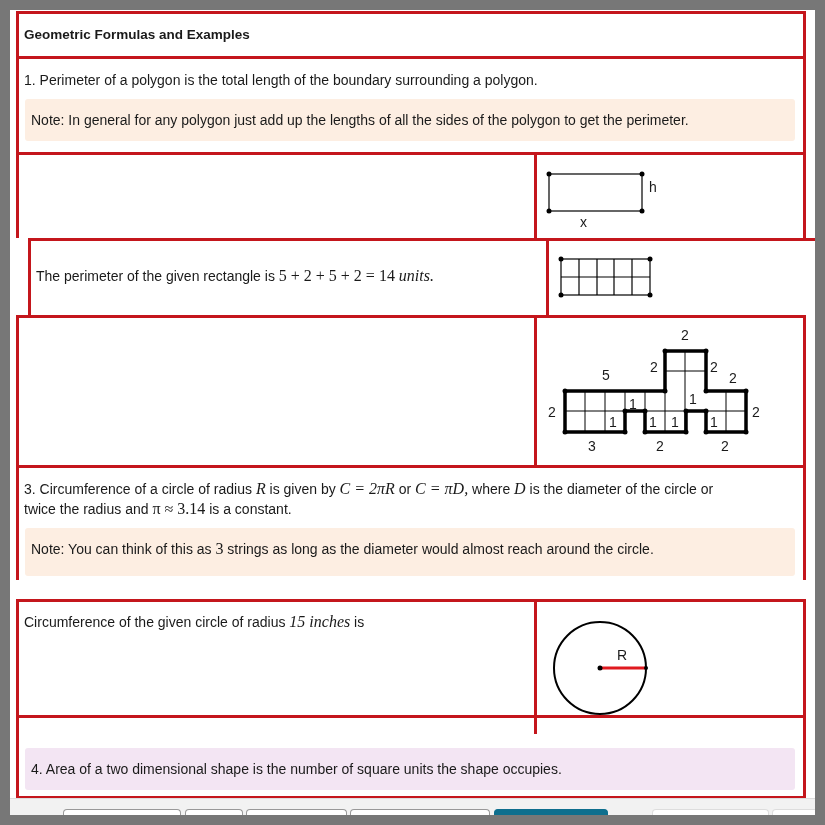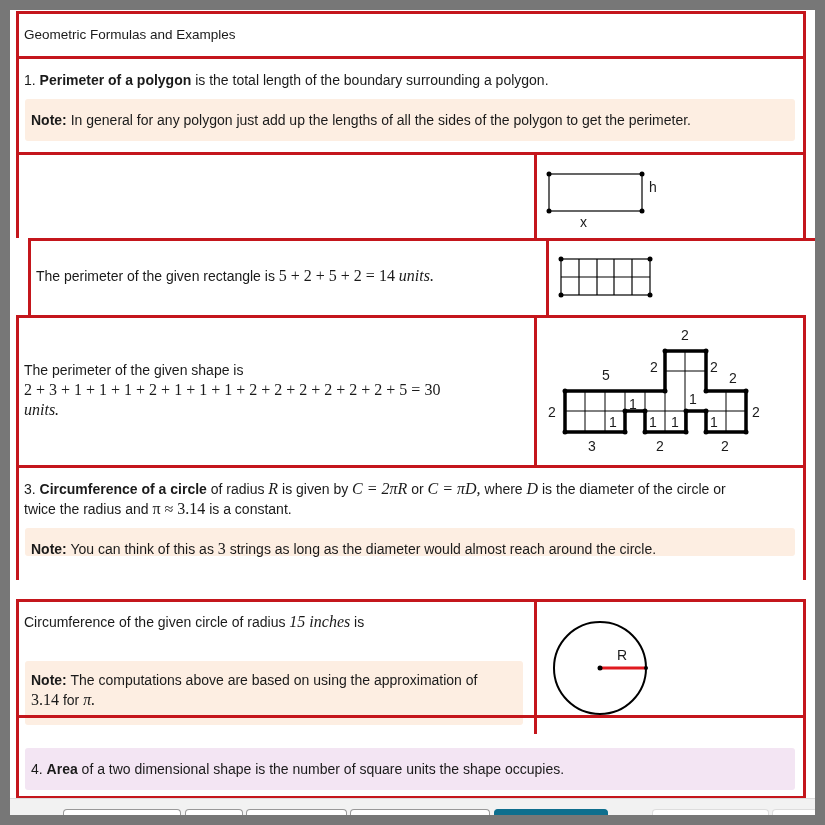--- a/index.html
+++ b/index.html
@@ -8,24 +8,24 @@
   .page { position:absolute; left:10px; top:10px; width:805px; height:805px; background:#ffffff; overflow:hidden; }
   .tbl { position:absolute; left:6px; top:1px; width:790px; }
   .row { position:absolute; left:0; width:784px; border:3px solid #c4161c; border-bottom:none; box-sizing:content-box; }
   .cell { position:absolute; top:0; bottom:0; }
   .cell.l { left:0; width:512px; }
   .cell.r { left:515px; right:0; border-left:3px solid #c4161c; }
   .cell.full { left:0; right:0; }
   .txt { position:absolute; left:5px; right:8px; line-height:20px; }
   .math { font-family:"Liberation Serif", serif; font-size:16px; }
   .mi { font-family:"Liberation Serif", serif; font-style:italic; font-size:16px; }
-  b { font-weight:bold; }
+  b { font-weight:normal; }
   .note { position:absolute; left:6px; right:8px; background:#fdeee2; border-radius:3px; padding:0 6px; line-height:20px; }
   .purple { background:#f3e5f3; }
-  .title { font-weight:normal; font-size:13.5px; }
+  .title { font-weight:bold; font-size:13.5px; }
   .toolbar { position:absolute; left:0; top:788px; width:805px; height:17px; background:#f2f2f2; border-top:1px solid #dddddd; }
   .tb-btn { position:absolute; top:10px; height:14px; border:1px solid #999; border-bottom:none; border-radius:4px 4px 0 0; background:#fff; }
   .tb-btn.primary { background:#0e6f8e; border-color:#0e6f8e; }
   .tb-btn.light { border-color:#ddd; }
   svg { position:absolute; overflow:visible; }
   svg text { font-family:"Liberation Sans", sans-serif; font-size:14px; fill:#1a1a1a; }
 </style>
 </head>
 <body>
 
@@ -81,27 +81,20 @@
           </g>
           <circle cx="12" cy="18" r="2.5"></circle>
             <circle cx="101" cy="18" r="2.5"></circle>
           <circle cx="12" cy="54" r="2.5"></circle>
             <circle cx="101" cy="54" r="2.5"></circle>
         </svg>
       </div>
     </div>
 
     <div class="row" style="top:304px; height:147px;">
-      <div class="cell l">
-        <div class="txt" style="top:42px;">
-          <span>The perimeter of the given shape is</span><br>
-          <span class="math">2 + 3 + 1 + 1 + 1 + 2 + 1 + 1 + 1 + 2 + 2 + 2 + 2 + 2 + 2 + 5 = 30</span><br>
-          <span class="mi">units.</span>
-        </div>
-      </div>
       <div class="cell r">
 
         <svg width="260" height="150" style="left:0;top:0;">
           <g stroke="#000" stroke-width="1" fill="none">
 
             <line x1="28" y1="93" x2="209" y2="93"></line>
             <line x1="48" y1="73" x2="48" y2="114"></line>
               <line x1="68" y1="73" x2="68" y2="114"></line>
             <line x1="88" y1="73" x2="88" y2="93"></line>
               <line x1="108" y1="73" x2="108" y2="114"></line>
@@ -148,34 +141,30 @@
         </svg>
       </div>
     </div>
 
     <div class="row" style="top:454px; height:112px;">
       <div class="cell full">
         <div class="txt" style="top:11px;">
           <span>3.</span> <b>Circumference of a circle</b> <span>of radius</span> <span class="mi">R</span> <span>is given by</span> <span class="mi">C = 2πR</span> <span>or</span> <span class="mi">C = πD,</span> <span>where</span> <span class="mi">D</span> <span>is the diameter of the circle or</span><br>
           <span>twice the radius and</span> <span class="math">π ≈ 3.14</span> <span>is a constant.</span>
         </div>
-        <div class="note" style="top:60px; height:28px; line-height:42px;">
+        <div class="note" style="top:60px; height:48px; line-height:42px;">
           <b>Note:</b> <span>You can think of this as</span> <span class="math">3</span> <span>strings as long as the diameter would almost reach around the circle.</span>
         </div>
       </div>
     </div>
 
     <div class="row" style="top:540px; height:132px;margin-top:48px;">
       <div class="cell l">
         <div class="txt" style="top:10px;">
           <span>Circumference of the given circle of radius</span> <span class="mi">15 inches</span> <span>is</span><br>
-        </div>
-        <div class="note" style="top:59px; height:60px; padding-top:9px; box-sizing:border-box; height:64px;">
-          <b>Note:</b> <span>The computations above are based on using the approximation of</span><br>
-          <span class="math">3.14</span> <span>for</span> <span class="mi">π.</span>
         </div>
       </div>
       <div class="cell r">
         <svg width="140" height="130" style="left:0;top:0;">
           <circle cx="63" cy="66" r="46" fill="none" stroke="#000" stroke-width="2"></circle>
           <line x1="63" y1="66" x2="109" y2="66" stroke="#e0191f" stroke-width="3"></line>
           <circle cx="63" cy="66" r="2.5" fill="#000"></circle>
           <circle cx="109" cy="66" r="2" fill="#000"></circle>
           <text x="80" y="58">R</text>
         </svg>

